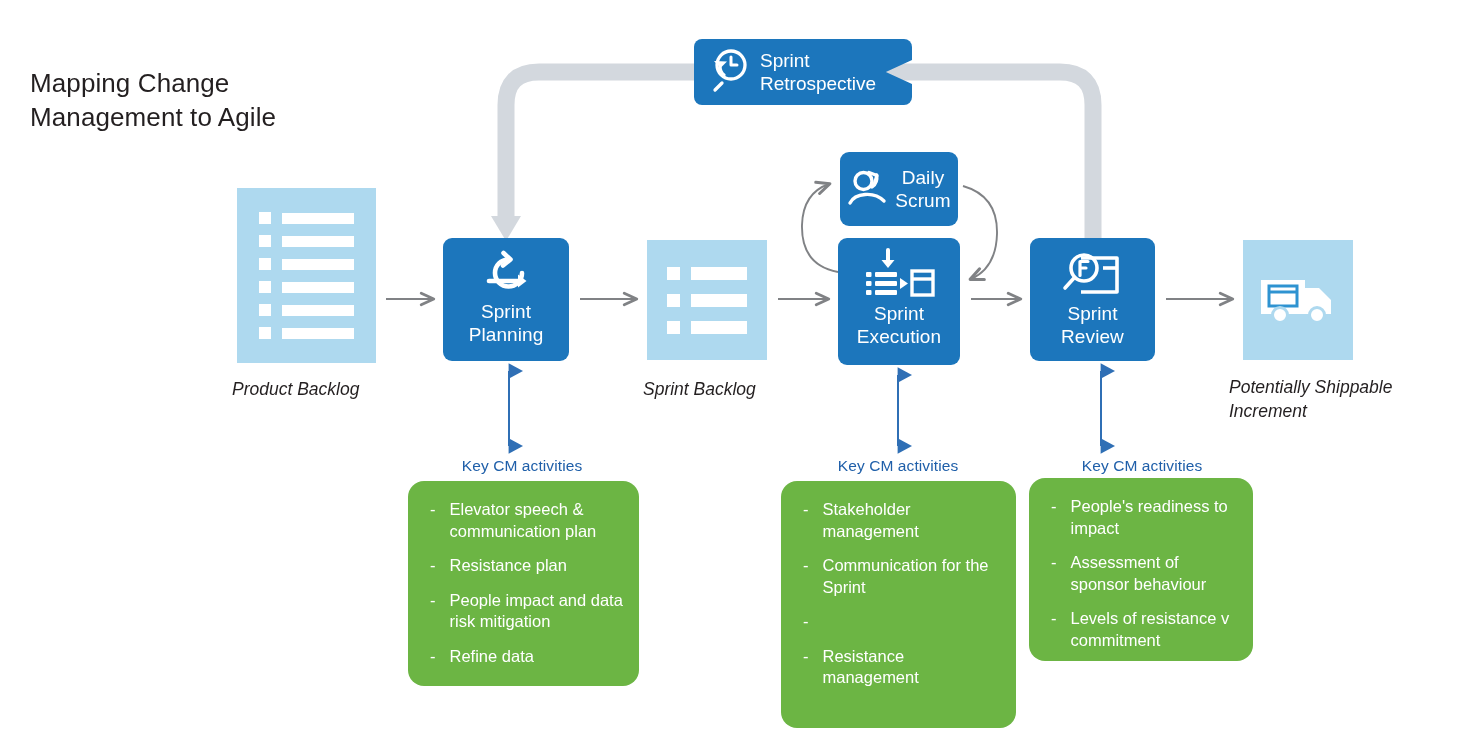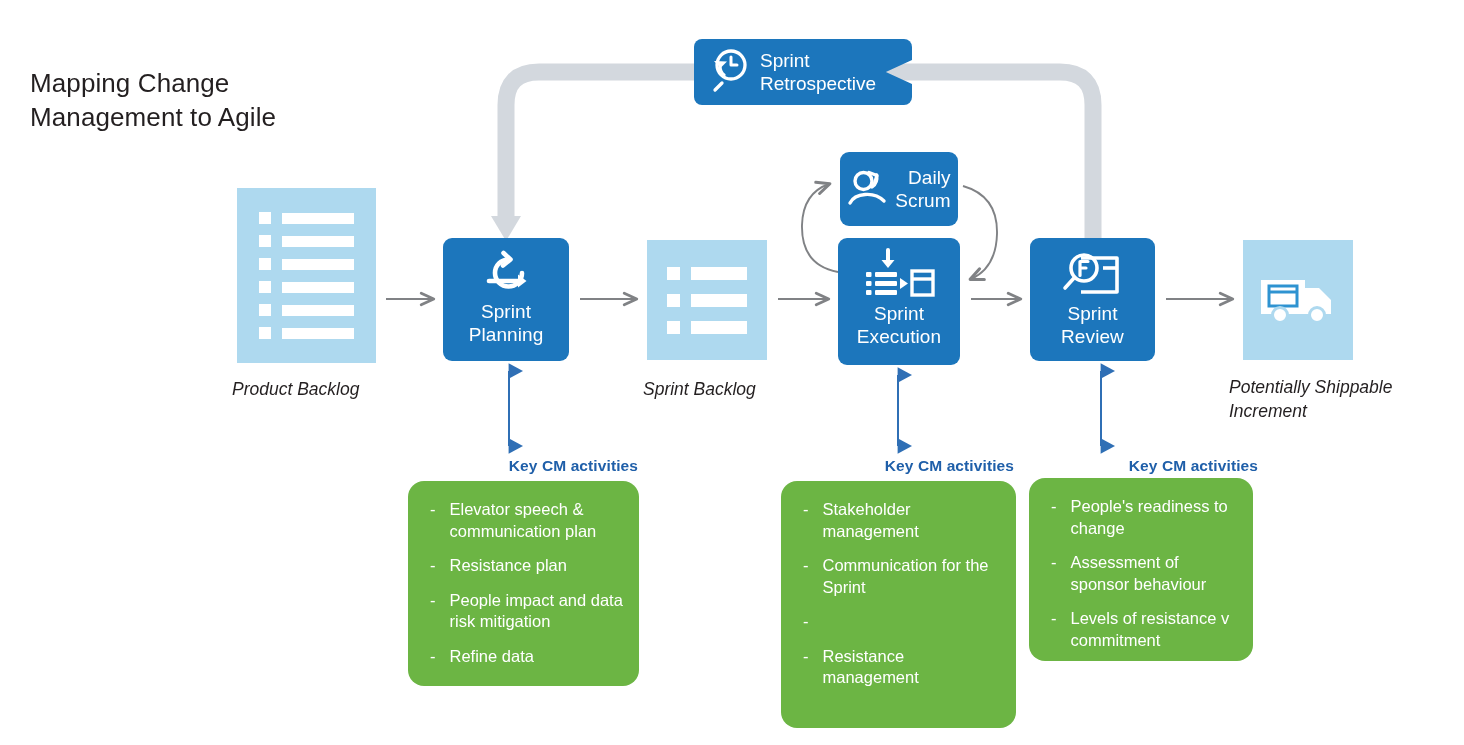--- a/index.html
+++ b/index.html
@@ -144,21 +144,21 @@
   #daily-scrum {
     left: 840px; top: 152px;
     width: 118px; height: 74px;
     flex-direction: row;
     align-items: center;
     justify-content: center;
     gap: 4px;
     padding: 0 6px;
     box-sizing: border-box;
   }
-  #daily-scrum .p-label { text-align: right; }
+  #daily-scrum .p-label { text-align: center; }
 
   
   #sprint-retrospective {
     left: 694px; top: 39px;
     width: 218px; height: 66px;
     background: #1c76bc;
     border-radius: 8px;
     color: #fff;
     display: flex;
     align-items: center;
@@ -170,23 +170,23 @@
   }
   #sprint-retrospective .p-label {
     font-size: 19px;
     line-height: 23px;
     text-align: left;
   }
 
   
   .cm-heading {
     font-size: 15.5px;
-    font-weight: bold;
+    font-weight: normal;
     color: #1f5fa9;
-    text-align: right;
+    text-align: center;
     letter-spacing: .1px;
   }
   #cm-heading-1 { left: 406px; top: 457px; width: 232px; }
   #cm-heading-2 { left: 782px; top: 457px; width: 232px; }
   #cm-heading-3 { left: 1026px; top: 457px; width: 232px; }
 
   
   .cm-card {
     background: #6cb544;
     border-radius: 16px;
@@ -434,21 +434,21 @@
         <span class="dash">-</span>
         <span class="txt">Resistance management</span>
       </li>
     </ul>
   </div>
 
   <div class="abs cm-card" id="cm-card-3">
     <ul>
       <li>
         <span class="dash">-</span>
-        <span class="txt">People's readiness to change</span>
+        <span class="txt">People's readiness to impact</span>
       </li>
       <li>
         <span class="dash">-</span>
         <span class="txt">Assessment of sponsor behaviour</span>
       </li>
       <li>
         <span class="dash">-</span>
         <span class="txt">Levels of resistance v commitment</span>
       </li>
     </ul>

